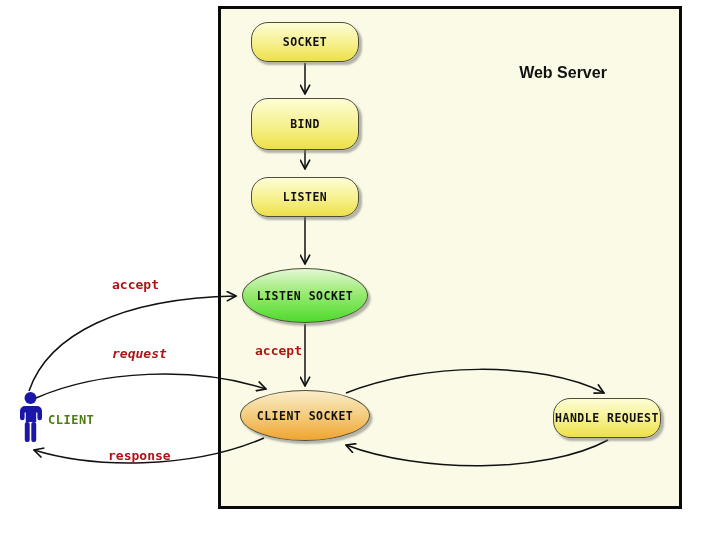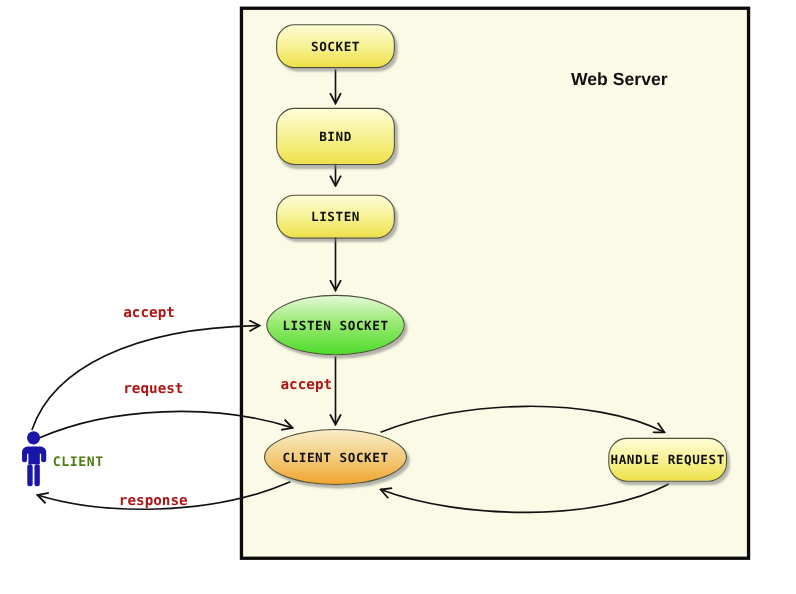--- a/index.html
+++ b/index.html
@@ -32,21 +32,21 @@
   #node-bind{left:251px;top:98px;width:108px;height:52px;}
   #node-listen{left:251px;top:177px;width:108px;height:40px;}
   #node-handle-request{left:553px;top:398px;width:108px;height:40px;}
   #node-listen-socket{left:242px;top:268px;width:126px;height:55px;}
   #node-client-socket{left:240px;top:390px;width:130px;height:51px;}
 
   
   .edge-label{position:absolute;font-weight:bold;font-size:13px;color:#AE1414;
               white-space:nowrap;z-index:4;}
   #lbl-connect{left:112px;top:277px;}
-  #lbl-request{left:112px;top:346px;}
+  #lbl-request{left:112px;top:346px;font-style:italic;}
   #lbl-response{left:108px;top:448px;}
   #lbl-accept{left:255px;top:343px;}
   #lbl-read{left:358px;top:348px;}
   #lbl-write{left:376px;top:439px;}
 
   
   .client-icon{position:absolute;left:17px;top:391px;z-index:3;}
   .client-label{position:absolute;left:48px;top:413px;font-weight:bold;font-size:12px;
                 color:#4d7c0f;letter-spacing:0.5px;z-index:4;}
 </style>

